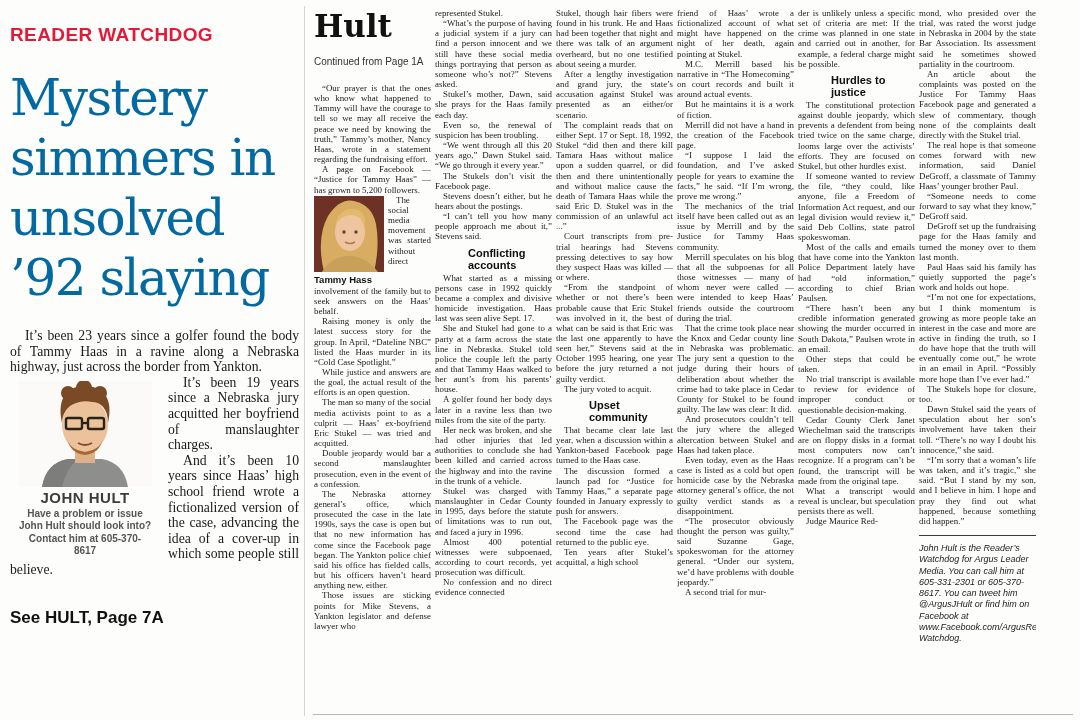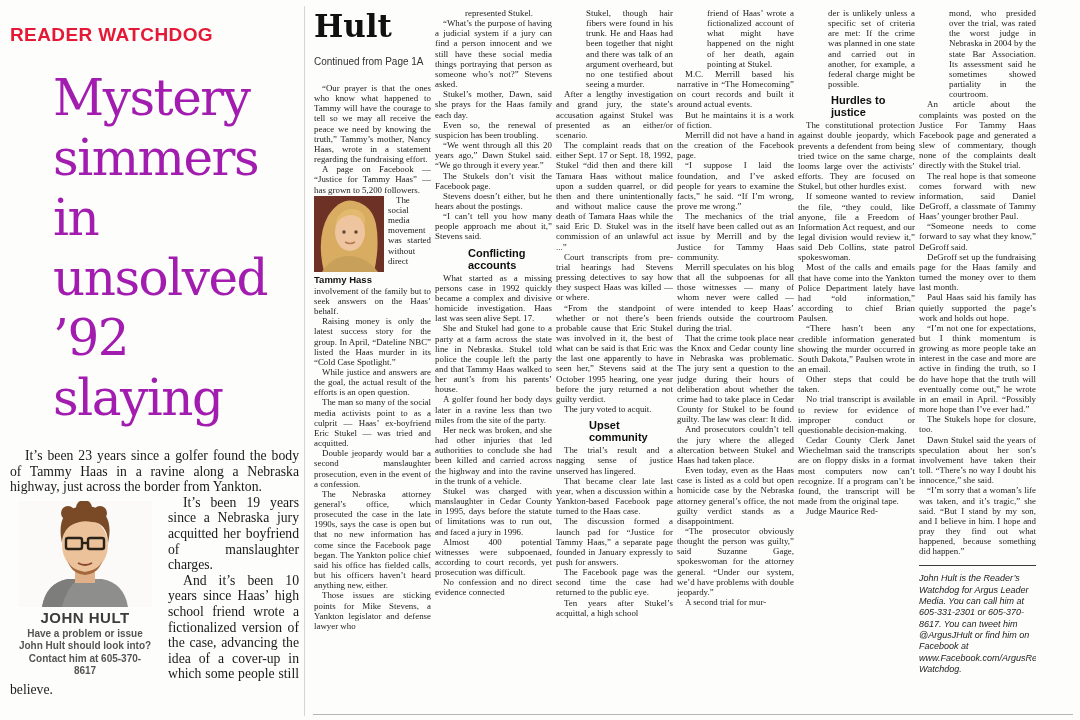--- a/index.html
+++ b/index.html
@@ -3,41 +3,41 @@
 <meta charset="utf-8">
 <style>
   * { margin:0; padding:0; box-sizing:border-box; }
   html,body { width:1080px; height:720px; overflow:hidden; background:#fdfdfc; }
   body { font-family:"Liberation Serif", serif; color:#1b1b1b; }
   .page { position:relative; width:1080px; height:720px; }
 
   
   .feature { position:absolute; left:10px; top:24px; width:289px; height:706px; overflow:hidden; }
   .kicker { font-family:"Liberation Sans", sans-serif; font-weight:bold; font-size:19px; letter-spacing:.4px; color:#e51937; }
-  .headline { font-family:"DejaVu Serif", serif; font-weight:normal; font-size:50px; line-height:60px; letter-spacing:-1.5px; color:#a21caf; margin-top:22px;margin-left:43px; }
+  .headline { font-family:"DejaVu Serif", serif; font-weight:normal; font-size:50px; line-height:60px; letter-spacing:-1.5px; color:#0369a1; margin-top:22px; }
   .feature-body { margin-top:20px; }
   .feature-body p { font-size:13.7px; line-height:15.6px; text-align:justify; text-indent:15px; color:#191919; hyphens:auto; }
   .author-box { float:left; width:150px; margin:6px 8px 0 0; text-align:center; }
   .author-box svg { width:134px; height:106px; display:block; margin:0 auto; }
   .author-name { font-family:"Liberation Sans", sans-serif; font-weight:bold; font-size:15px; letter-spacing:.5px; color:#3c3c3c; margin-top:2px; }
   .author-note { font-family:"Liberation Sans", sans-serif; font-weight:bold; font-size:10px; line-height:12.5px; color:#555; margin-top:2px; padding:0 8px; }
   .jump { clear:both; padding-top:30px; font-family:"Liberation Sans", sans-serif; font-weight:bold; font-size:17px; color:#111; }
 
   .vrule { position:absolute; left:304px; top:6px; width:1px; height:710px; background:#d9d6d1; }
   .bottom-rule { position:absolute; left:313px; right:7px; top:714px; height:1px; background:#b9b6b1; }
 
   
   .main { position:absolute; left:314px; top:8px; width:760px; height:708px; }
   .cols { display:flex; gap:4px; }
   .col { flex:0 0 auto; width:117px; height:704px; overflow:hidden; }
   .colhead { margin-bottom:16px; }
   .colhead-title { font-family:"DejaVu Serif", serif; font-weight:bold; font-size:31px; color:#111; }
   .colhead-cont { font-family:"Liberation Sans", sans-serif; font-size:10px; color:#333; margin-top:12px; }
   .mp { font-size:8.9px; line-height:10.15px; text-align:justify; text-indent:8px; color:#1b1b1b; hyphens:auto; }
-  .mp.ni { text-indent:0;margin-left:30px; }
+  .mp.ni { text-indent:0; }
   .subhead { font-family:"Liberation Sans", sans-serif; font-weight:bold; font-size:11px; color:#0e0e0e; margin:5px 0 2px;padding-left:33px; }
   .photo-float { float:left; width:70px; margin:1px 4px 1px 0; }
   .photo-float svg { width:70px; height:76px; display:block; }
   .photo-caption { font-family:"Liberation Sans", sans-serif; font-weight:bold; font-size:9.5px; color:#111; margin-top:2px; }
   .bio { margin-top:9px; border-top:1px solid #3a3a3a; padding-top:7px; font-family:"Liberation Sans", sans-serif; font-style:italic; font-size:9px; line-height:11.3px; color:#222; }
 </style>
 </head>
 <body>
 
 <div class="page">
@@ -126,21 +126,20 @@
           <p class="mp">No confession and no direct evidence connected</p>
         </div>
         <div class="col">
           <p class="mp ni">Stukel, though hair fibers were found in his trunk. He and Haas had been together that night and there was talk of an argument overheard, but no one testified about seeing a murder.</p>
           <p class="mp">After a lengthy investigation and grand jury, the state’s accusation against Stukel was presented as an either/or scenario.</p>
           <p class="mp">The complaint reads that on either Sept. 17 or Sept. 18, 1992, Stukel “did then and there kill Tamara Haas without malice upon a sudden quarrel, or did then and there unintentionally and without malice cause the death of Tamara Haas while the said Eric D. Stukel was in the commission of an unlawful act ...”</p>
           <p class="mp">Court transcripts from pre-trial hearings had Stevens pressing detectives to say how they suspect Haas was killed — or where.</p>
           <p class="mp">“From the standpoint of whether or not there’s been probable cause that Eric Stukel was involved in it, the best of what can be said is that Eric was the last one apparently to have seen her,” Stevens said at the October 1995 hearing, one year before the jury returned a not guilty verdict.</p>
           <p class="mp">The jury voted to acquit.</p>
           <div class="subhead">Upset community</div>
-          <p class="mp">The trial’s result and a nagging sense of justice unserved has lingered.</p>
           <p class="mp">That became clear late last year, when a discussion within a Yankton-based Facebook page turned to the Haas case.</p>
           <p class="mp">The discussion formed a launch pad for “Justice for Tammy Haas,” a separate page founded in January expressly to push for answers.</p>
           <p class="mp">The Facebook page was the second time the case had returned to the public eye.</p>
           <p class="mp">Ten years after Stukel’s acquittal, a high school</p>
         </div>
         <div class="col">
           <p class="mp ni">friend of Haas’ wrote a fictionalized account of what might have happened on the night of her death, again pointing at Stukel.</p>
           <p class="mp">M.C. Merrill based his narrative in “The Homecoming” on court records and built it around actual events.</p>
           <p class="mp">But he maintains it is a work of fiction.</p>
           <p class="mp">Merrill did not have a hand in the creation of the Facebook page.</p>
@@ -156,20 +155,21 @@
         <div class="col">
           <p class="mp ni">der is unlikely unless a specific set of criteria are met: If the crime was planned in one state and carried out in another, for example, a federal charge might be possible.</p>
           <div class="subhead">Hurdles to justice</div>
           <p class="mp">The constitutional protection against double jeopardy, which prevents a defendent from being tried twice on the same charge, looms large over the activists’ efforts. They are focused on Stukel, but other hurdles exist.</p>
           <p class="mp">If someone wanted to review the file, “they could, like anyone, file a Freedom of Information Act request, and our legal division would review it,” said Deb Collins, state patrol spokeswoman.</p>
           <p class="mp">Most of the calls and emails that have come into the Yankton Police Department lately have had “old information,” according to chief Brian Paulsen.</p>
           <p class="mp">“There hasn’t been any credible information generated showing the murder occurred in South Dakota,” Paulsen wrote in an email.</p>
           <p class="mp">Other steps that could be taken.</p>
           <p class="mp">No trial transcript is available to review for evidence of improper conduct or questionable decision-making.</p>
           <p class="mp">Cedar County Clerk Janet Wiechelman said the transcripts are on floppy disks in a format most computers now can’t recognize. If a program can’t be found, the transcript will be made from the original tape.</p>
+          <p class="mp">What a transcript would reveal is unclear, but speculation persists there as well.</p>
           <p class="mp">Judge Maurice Red-</p>
         </div>
         <div class="col">
           <p class="mp ni">mond, who presided over the trial, was rated the worst judge in Nebraska in 2004 by the state Bar Association. Its assessment said he sometimes showed partiality in the courtroom.</p>
           <p class="mp">An article about the complaints was posted on the Justice For Tammy Haas Facebook page and generated a slew of commentary, though none of the complaints dealt directly with the Stukel trial.</p>
           <p class="mp">The real hope is that someone comes forward with new information, said Daniel DeGroff, a classmate of Tammy Haas’ younger brother Paul.</p>
           <p class="mp">“Someone needs to come forward to say what they know,” DeGroff said.</p>
           <p class="mp">DeGroff set up the fundraising page for the Haas family and turned the money over to them last month.</p>
           <p class="mp">Paul Haas said his family has quietly supported the page’s work and holds out hope.</p>
           <p class="mp">“I’m not one for expectations, but I think momentum is growing as more people take an interest in the case and more are active in finding the truth, so I do have hope that the truth will eventually come out,” he wrote in an email in April. “Possibly more hope than I’ve ever had.”</p>

